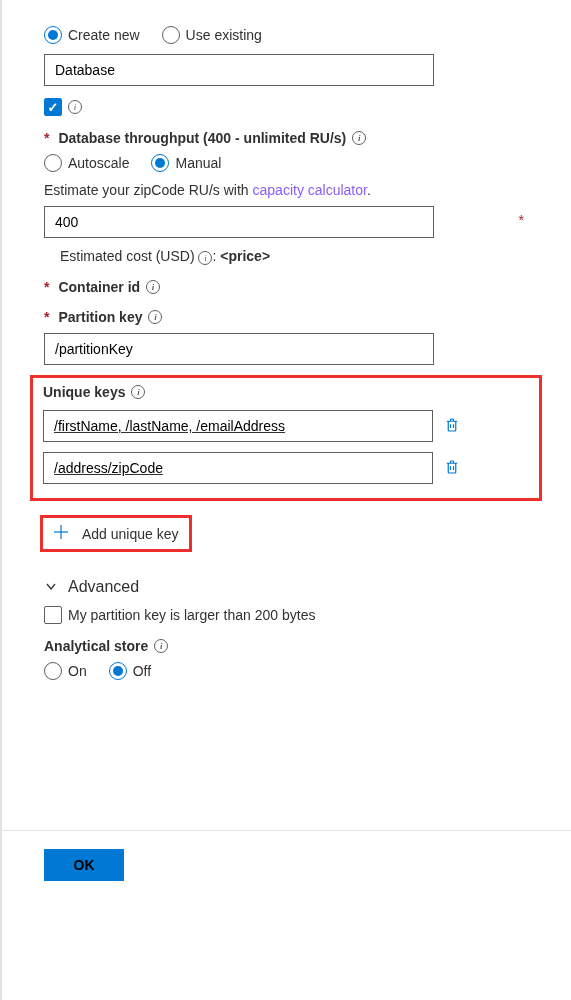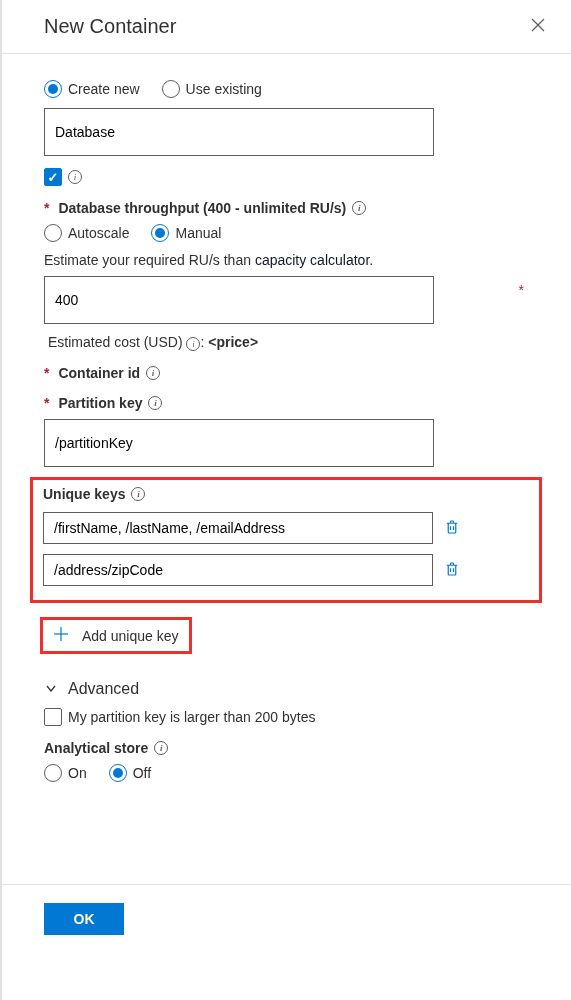--- a/index.html
+++ b/index.html
@@ -16,61 +16,52 @@
     .body::-webkit-scrollbar-button:single-button:vertical:decrement { background: #f0f0f0 no-repeat center; }
     .body::-webkit-scrollbar-button:single-button:vertical:increment { background: #f0f0f0 no-repeat center; }
     .radio-group { display: flex; gap: 22px; margin: 2px 0 10px 0; }
     .radio-item, .check-item { display: flex; align-items: center; gap: 6px; cursor: pointer; }
     .radio { width: 18px; height: 18px; border: 1px solid #605e5c; border-radius: 50%; display:flex; align-items:center; justify-content:center; flex-shrink:0;}
     .radio.checked { border-color: #0078d4; }
     .radio.checked::after { content:""; width:10px; height:10px; background:#0078d4; border-radius:50%; }
     .checkbox { width: 18px; height: 18px; border: 1px solid #605e5c; border-radius: 2px; display:flex; align-items:center; justify-content:center; flex-shrink:0;}
     .checkbox.checked { background:#0078d4; border-color:#0078d4; color:#fff; }
     .checkbox.checked::after { content:"✓"; font-size:13px; font-weight:bold;}
-    .text-input { width: 390px; padding: 15px 10px; font-size:14px; border: 1px solid #605e5c; background:#fff; display:block;}
+    .text-input { width: 390px; padding: 7px 10px; font-size:14px; border: 1px solid #605e5c; background:#fff; display:block;}
     .label { font-size:14px; margin: 14px 0 8px 0; display:flex; align-items:center; gap:6px;}
     .label.bold { font-weight:600; }
     .req { color:#a4262c; font-weight:600; margin-right:3px;}
     .info-icon { width:14px; height:14px; border:1px solid #605e5c; border-radius:50%; display:inline-flex; align-items:center; justify-content:center; font-size:9px; font-style:italic; font-family: Georgia, serif; color:#605e5c; cursor:pointer;}
     .info-icon::after{content:"i";}
-    .link { color:#0f172a; cursor:pointer; }
+    .link { color:#8b5cf6; cursor:pointer; }
     .estimate-line { margin:10px 0 8px 0;}
     .input-wrap { position:relative; width:470px;}
     .input-wrap .trailing-req { position:absolute; right:-10px; top:6px; color:#a4262c;}
-    .est-cost { margin:10px 0 4px 4px;}
+    .est-cost { margin:10px 0 4px 16px;}
     .est-cost b { font-weight:600;}
     .highlight-red { border: 3px solid #ef2e2e; padding: 6px 10px 14px 10px; margin-top:10px; margin-left:-14px; width: 512px;}
-    .uk-row { display:flex; align-items:center; gap:10px; margin-top:10px;}
+    .uk-row { display:flex; align-items:center; gap:10px; margin-top:10px;text-decoration:underline;}
     .uk-input { flex:0 0 390px; padding: 7px 10px; font-size:14px; border:1px solid #605e5c;}
     .trash-icon { color:#0078d4; cursor:pointer; flex-shrink:0;}
     .add-btn-wrap { border: 3px solid #ef2e2e; display:inline-flex; padding:4px; margin-top:14px; margin-left:-4px;}
     .add-btn { display:flex; align-items:center; gap:13px; padding:2px 6px; cursor:pointer;}
     .plus-icon { color:#0078d4; font-size:18px; font-weight:300; line-height:1;}
     .section-head { display:flex; align-items:center; gap:10px; margin-top:26px; cursor:pointer;}
     .chevron { display:inline-block;}
     .section-title { font-size:16px;}
     .adv-check { margin-top:10px;}
     .footer { border-top:1px solid #e1e1e1; padding: 18px 42px 30px; }
-    .ok-btn { background:#0078d4; color:#fef9c3; border:none; padding: 8px 28px; font-size:14px; font-weight:600; cursor:pointer; min-width:80px;}
+    .ok-btn { background:#0078d4; color:#000000; border:none; padding: 8px 28px; font-size:14px; font-weight:600; cursor:pointer; min-width:80px;}
     .spacer{height:12px;}
   </style>
 </head>
 <body>
 
 <div class="panel">
 
-  <div class="header">
-    <div class="header-title">New Container</div>
-    <div class="close-x">
-      <svg width="14" height="14" viewBox="0 0 14 14">
-          <line x1="1" y1="1" x2="13" y2="13" stroke="#605e5c" stroke-width="1.2"></line>
-          <line x1="13" y1="1" x2="1" y2="13" stroke="#605e5c" stroke-width="1.2"></line>
-        </svg>
-    </div>
-  </div>
 
   <div class="body">
 
     
     <div class="radio-group">
       <div class="radio-item">
         <span class="radio checked"></span>
         <span>Create new</span>
       </div>
       <div class="radio-item">
@@ -99,21 +90,21 @@
         <span class="radio"></span>
         <span>Autoscale</span>
       </div>
       <div class="radio-item">
         <span class="radio checked"></span>
         <span>Manual</span>
       </div>
     </div>
 
     <div class="estimate-line">
-      <span>Estimate your required RU/s than </span><span class="link">capacity calculator</span><span>.</span>
+      <span>Estimate your zipCode RU/s with </span><span class="link">capacity calculator</span><span>.</span>
     </div>
 
     <div class="input-wrap">
       <input class="text-input" value="400" style="">
       <span class="trailing-req">*</span>
     </div>
 
     <div class="est-cost">
       <span>Estimated cost (USD) </span><span class="info-icon"></span><span>: </span><b>&lt;price&gt;</b>
     </div>

